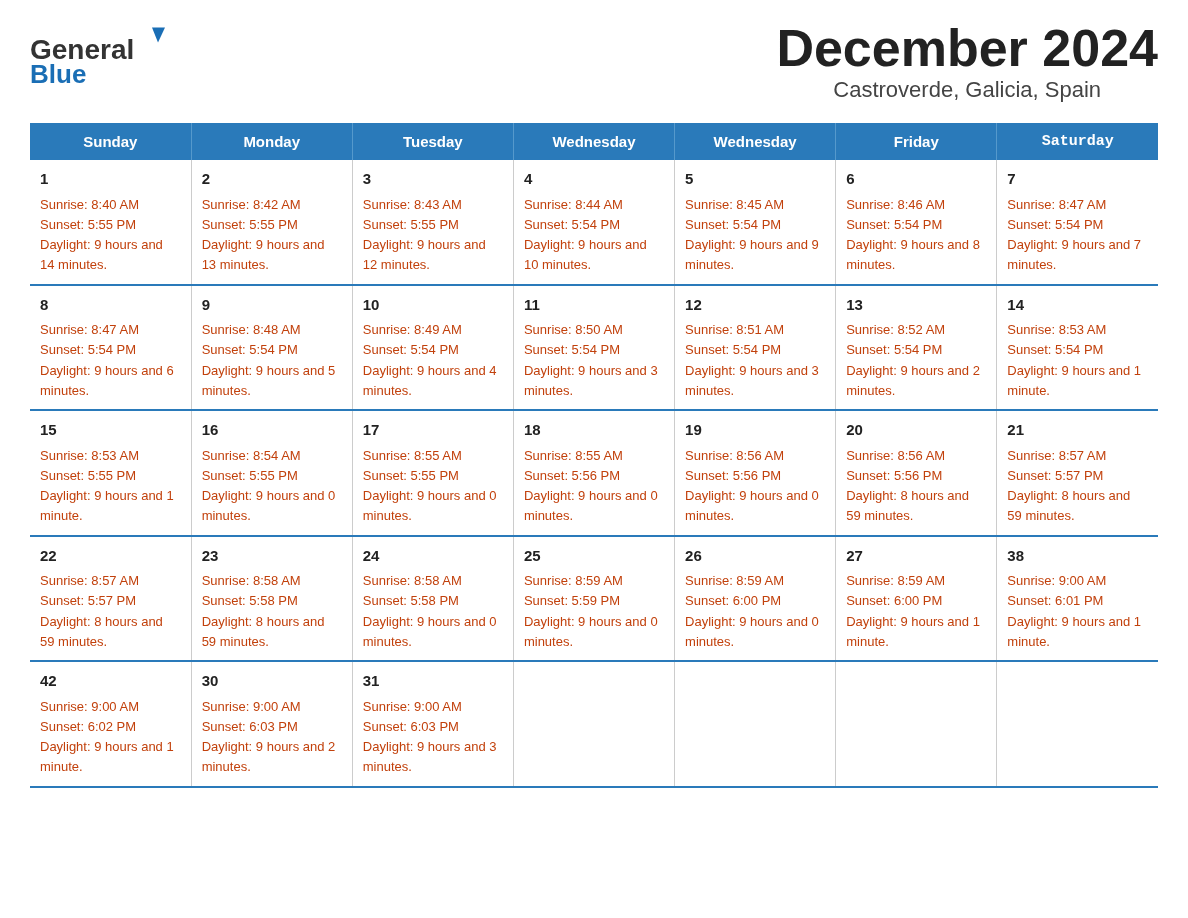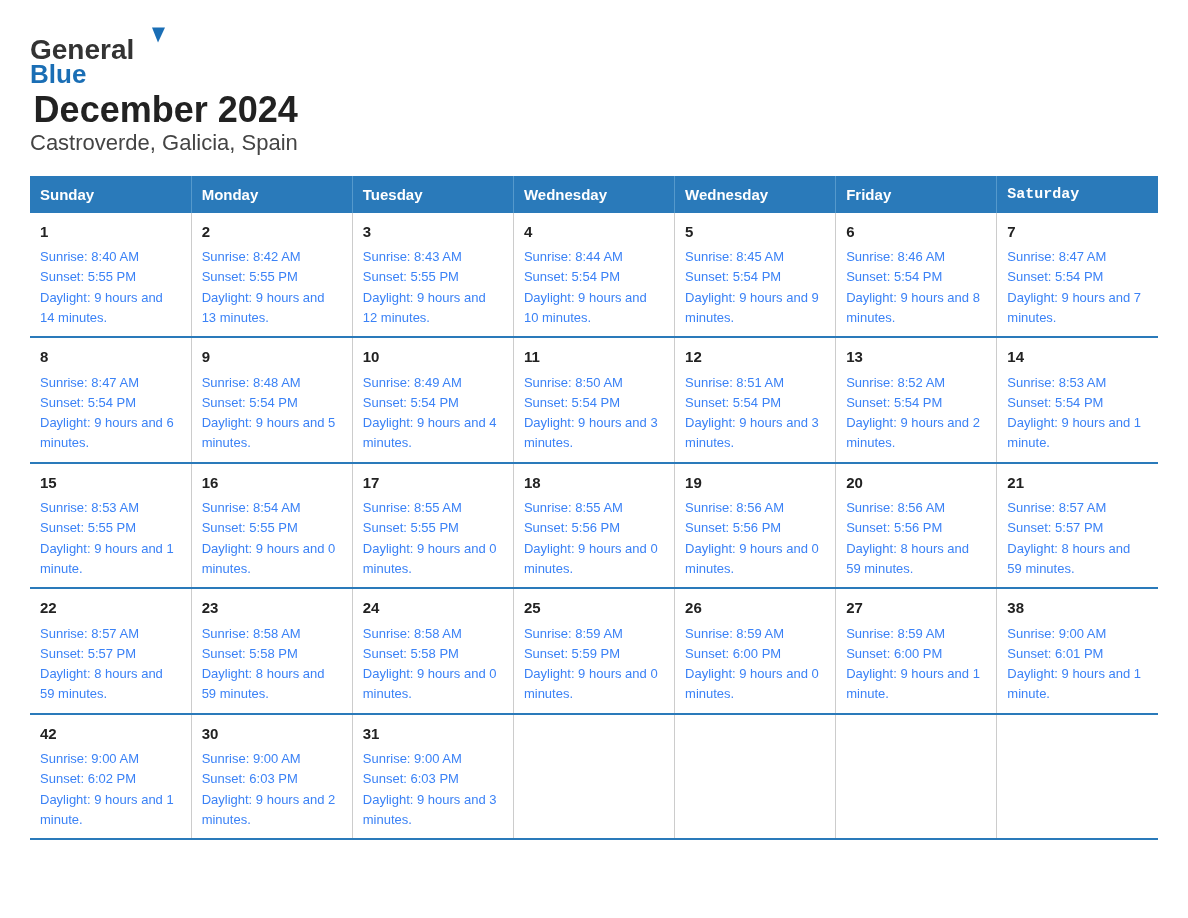--- a/index.html
+++ b/index.html
@@ -8,53 +8,52 @@
       background: #fff;
       width: 1188px;
       min-height: 918px;
       padding: 20px 30px;
     }
     .header {
       display: flex;
       justify-content: space-between;
       align-items: flex-start;
       margin-bottom: 20px;
-      flex-direction: column;
     }
     .logo {
       display: flex;
       flex-direction: column;
       align-items: flex-start;
     }
     .title-block {
       text-align: right;
     }
     .title-block h1 {
-      font-size: 36px;
+      font-size: 52px;
       font-weight: bold;
       color: #222;
       line-height: 1.1;
     }
     .title-block h2 {
       font-size: 22px;
       font-weight: normal;
       color: #444;
       text-align: center;
     }
     table {
       width: 100%;
       border-collapse: collapse;
     }
     thead tr th {
       background: #2a7aba;
       color: #fff;
       font-size: 15px;
       font-weight: bold;
       padding: 10px 10px;
-      text-align: left;
+      text-align: center;
       border-right: 1px solid #5599cc;
     }
     thead tr th:last-child {
       border-right: none;
       font-family: Liberation Mono, monospace;
     }
     tbody tr td {
       vertical-align: top;
       padding: 8px 10px;
       font-size: 13.5px;
@@ -72,21 +71,21 @@
     }
     .day-num {
       font-size: 15px;
       font-weight: bold;
       color: #222;
       display: block;
       margin-bottom: 4px;
     }
     .day-info {
       font-size: 13px;
-      color: #3b82f6;
+      color: #c2410c;
     }
     .empty-cell {
       background: #fff;
     }
     
     .logo-svg {
       width: 140px;
       height: 70px;
     }
   </style>

